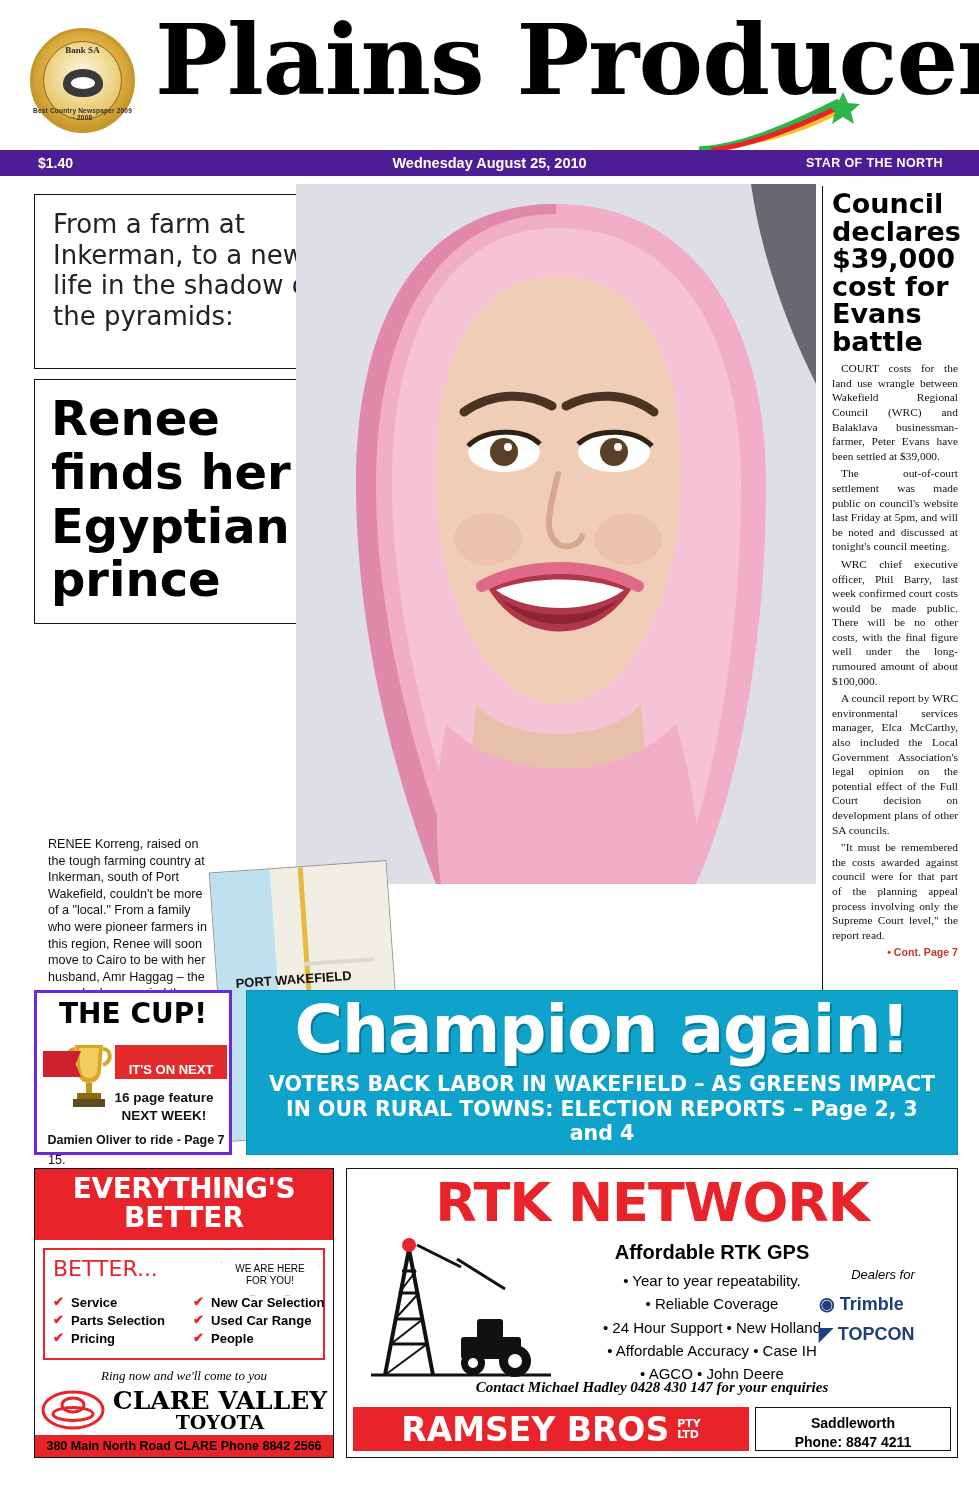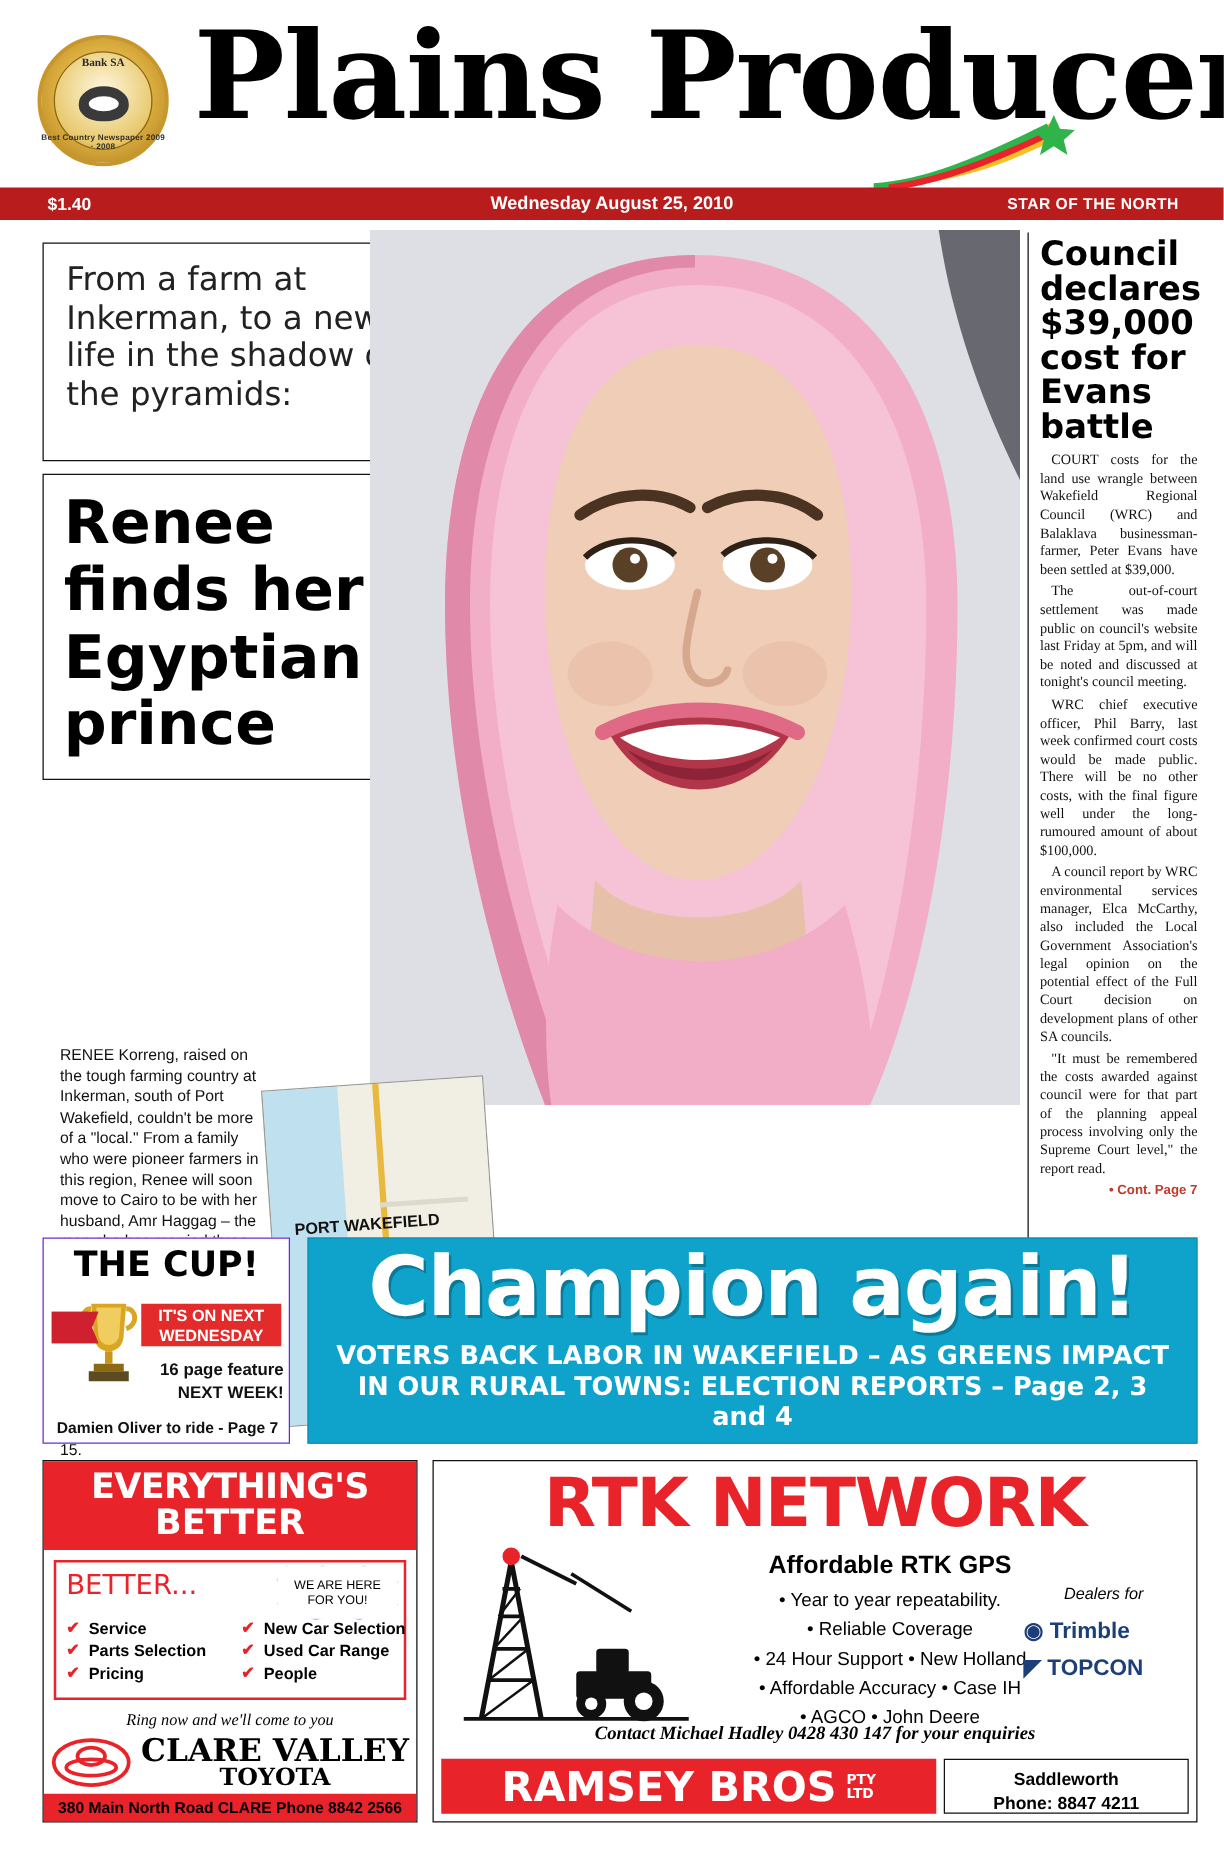--- a/index.html
+++ b/index.html
@@ -56,21 +56,21 @@
     font-size:6.5px; font-weight:bold; color:#32302b; letter-spacing:.2px;
   }
 
   
   .comet { position:absolute; right:118px; top:92px; width:170px; height:60px; }
 
   
   .pricebar {
     position:relative;
     height:26px;
-    background:#b91c1c;
+    background:#4c1d95;
     color:#fff;
     display:flex; align-items:center;
   }
   .pricebar .price { margin-left:38px; font-weight:bold; font-size:14px; }
   .pricebar .date {
     position:absolute; left:0; right:0; text-align:center;
     font-weight:bold; font-size:14.5px;
   }
   .pricebar .slogan {
     position:absolute; right:36px; font-weight:bold; font-size:12.5px; letter-spacing:.4px;
@@ -185,38 +185,38 @@
   }
   .right-col .body { font-family:"Liberation Serif", serif; font-size:11.4px; line-height:1.28; text-align:justify; color:#111; }
   .right-col .body p { margin:0 0 3px 0; text-indent:9px; }
   .cont { color:#c0392b; font-weight:bold; font-size:10.6px; text-align:right; margin-top:4px; }
 
   .vrule { position:absolute; left:822px; top:10px; width:1px; height:950px; background:#111; }
 
   
   .cupbox {
     position:absolute; left:34px; top:990px; width:198px; height:165px;
-    border:1px solid #6d28d9; background:#fff;
+    border:3px solid #6d28d9; background:#fff;
   }
   .cupbox .title {
     font-size:28px; font-weight:bold; text-align:center; margin-top:4px;
     font-family:"DejaVu Sans", sans-serif;
   }
   .trophy { position:absolute; left:24px; top:46px; width:56px; height:70px; }
   .cup-flag {
     position:absolute; left:6px; top:58px; width:38px; height:26px; background:#cf2030;
     clip-path:polygon(0 0,100% 0,86% 50%,100% 100%,0 100%);
   }
   .cup-next {
     position:absolute; left:78px; top:52px; width:112px; height:34px;
     background:#e42b2b; color:#fff; font-weight:bold; font-size:13px;
-    text-align:center; line-height:1.25; padding-top:2px;
+    text-align:center; line-height:1.25; padding-top:17px;
   }
   .cup-feature {
-    position:absolute; left:62px; top:96px; width:130px; text-align:right;
+    position:absolute; left:62px; top:96px; width:130px; text-align:center;
     font-size:13.5px; font-weight:bold; line-height:1.3; color:#111;
   }
   .cup-damien {
     position:absolute; left:6px; bottom:5px; width:186px; text-align:center;
     font-size:12.5px; font-weight:bold; color:#111;
   }
 
   
   .champ {
     position:absolute; left:246px; top:990px; width:712px; height:165px;

